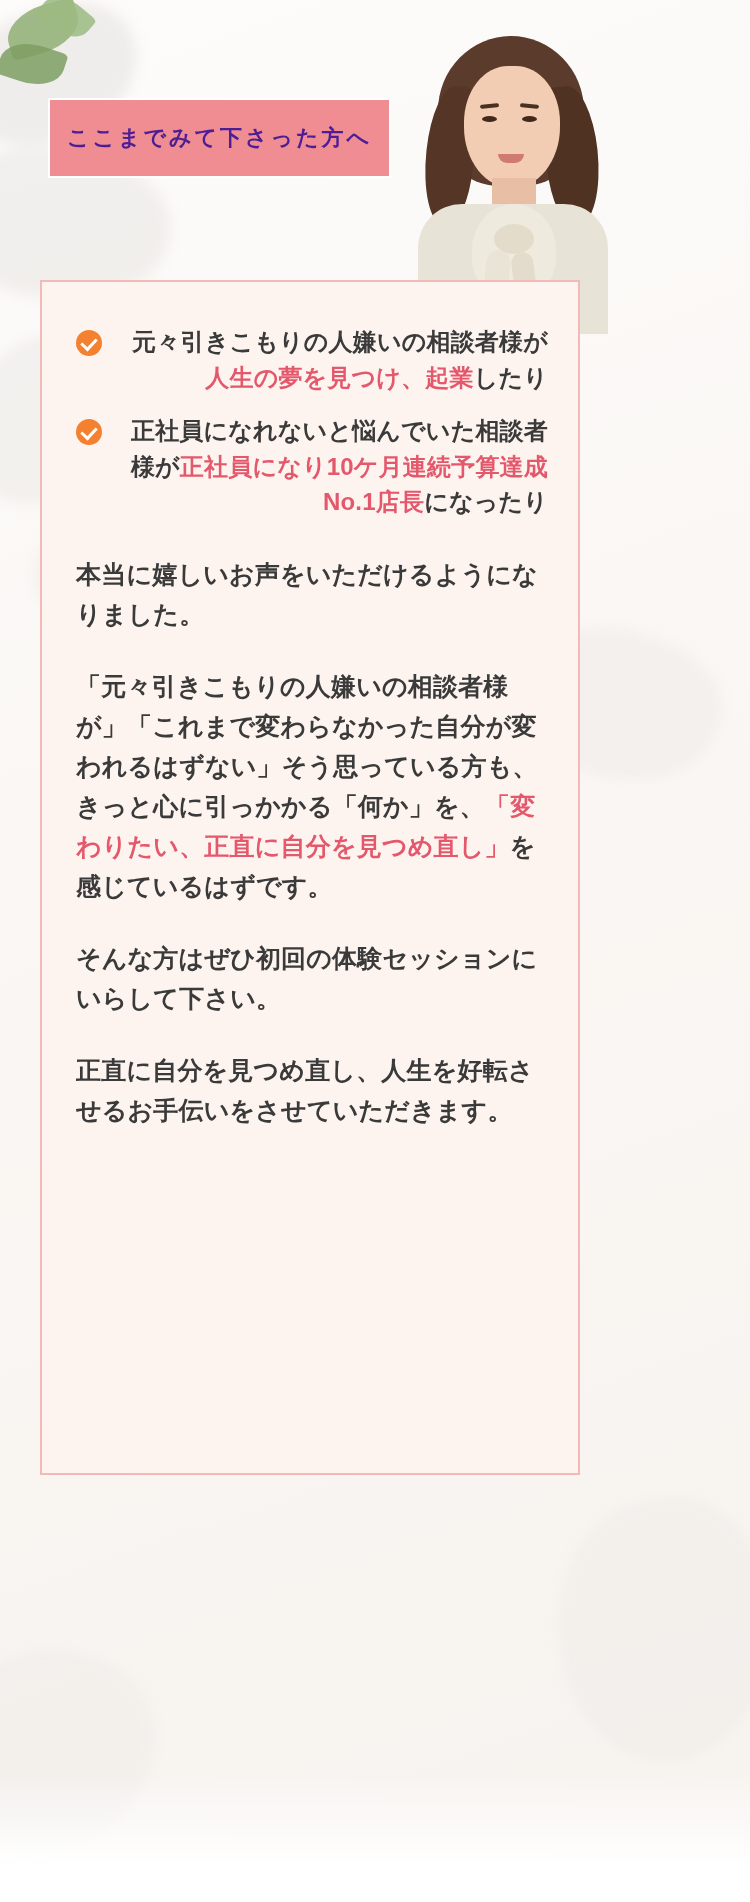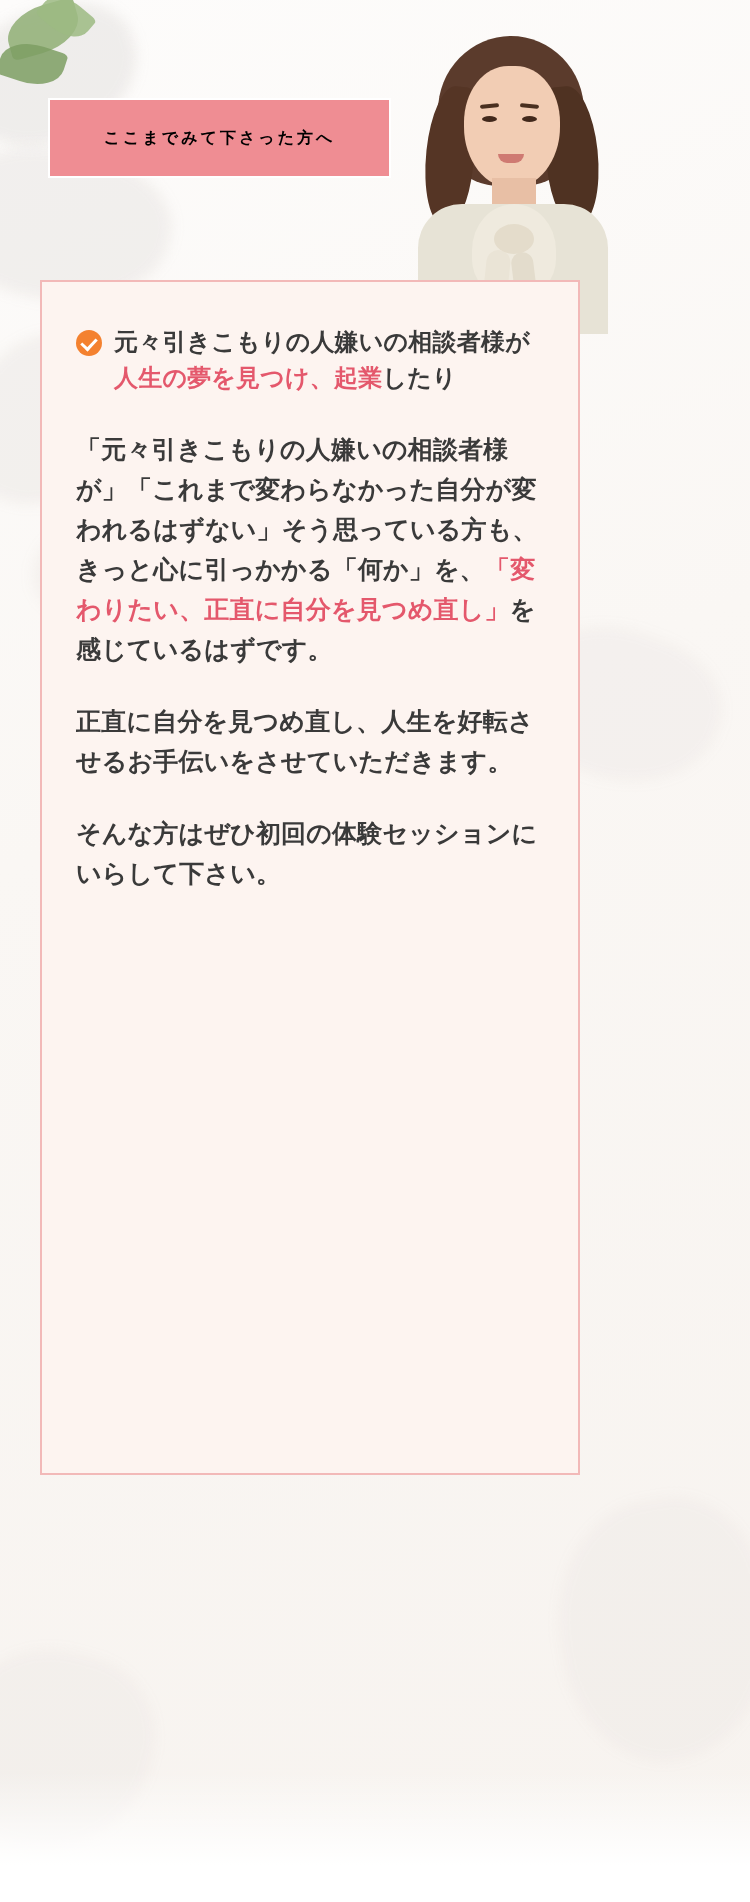--- a/index.html
+++ b/index.html
@@ -54,22 +54,22 @@
     height: 80px;
     background: #ef8d93;
     border: 2px solid #ffffff;
     box-sizing: border-box;
     display: flex;
     align-items: center;
     justify-content: center;
     z-index: 5;
   }
   .ribbon-text {
-    color: #000000;
-    font-size: 16px;
+    color: #4c1d95;
+    font-size: 22px;
     letter-spacing: 3px;
     font-weight: bold;
     white-space: nowrap;
   }
 
   
   .portrait {
     position: absolute;
     right: 140px;
     top: 28px;
@@ -220,20 +220,21 @@
     border: solid #ffffff;
     border-width: 0 3px 3px 0;
     transform: rotate(43deg);
   }
   .bullet-text {
     font-size: 24px;
     line-height: 1.48;
     color: #3a3a3a;
     font-weight: bold;
     letter-spacing: 0.2px;
+    text-align: right;
   }
   .hl {
     color: #e4586c;
     font-weight: bold;
   }
 
   .body-block {
     margin-top: 34px;
   }
   .para {
@@ -295,23 +296,28 @@
   <span class="ribbon-text">ここまでみて下さった方へ</span>
 </div>
 
 <div class="card">
 
   <ul class="bullet-list" id="bullet-list">
       <li class="bullet-item">
         <span class="check-icon"></span>
         <span class="bullet-text"><span>元々引きこもりの人嫌いの相談者様が</span><span class="hl">人生の夢を見つけ、起業</span><span>したり</span></span>
       </li>
+      <li class="bullet-item">
+        <span class="check-icon"></span>
+        <span class="bullet-text"><span>正社員になれないと悩んでいた相談者様が</span><span class="hl">正社員になり10ケ月連続予算達成No.1店長</span><span>になったり</span></span>
+      </li>
     </ul>
 
   <div class="body-block" id="paragraph-block">
+      <p class="para"><span>本当に嬉しいお声をいただけるようになりました。</span></p>
       <p class="para"><span>「元々引きこもりの人嫌いの相談者様が」「これまで変わらなかった自分が変われるはずない」そう思っている方も、きっと心に引っかかる「何か」を、</span><span class="hl">「変わりたい、正直に自分を見つめ直し」</span><span>を感じているはずです。</span></p>
+      <p class="para"><span>そんな方はぜひ初回の体験セッションにいらして下さい。</span></p>
       <p class="para"><span>正直に自分を見つめ直し、人生を好転させるお手伝いをさせていただきます。</span></p>
-      <p class="para"><span>そんな方はぜひ初回の体験セッションにいらして下さい。</span></p>
     </div>
 
 </div>
 
 <div class="fade-bottom"></div>
 
 </body></html>

